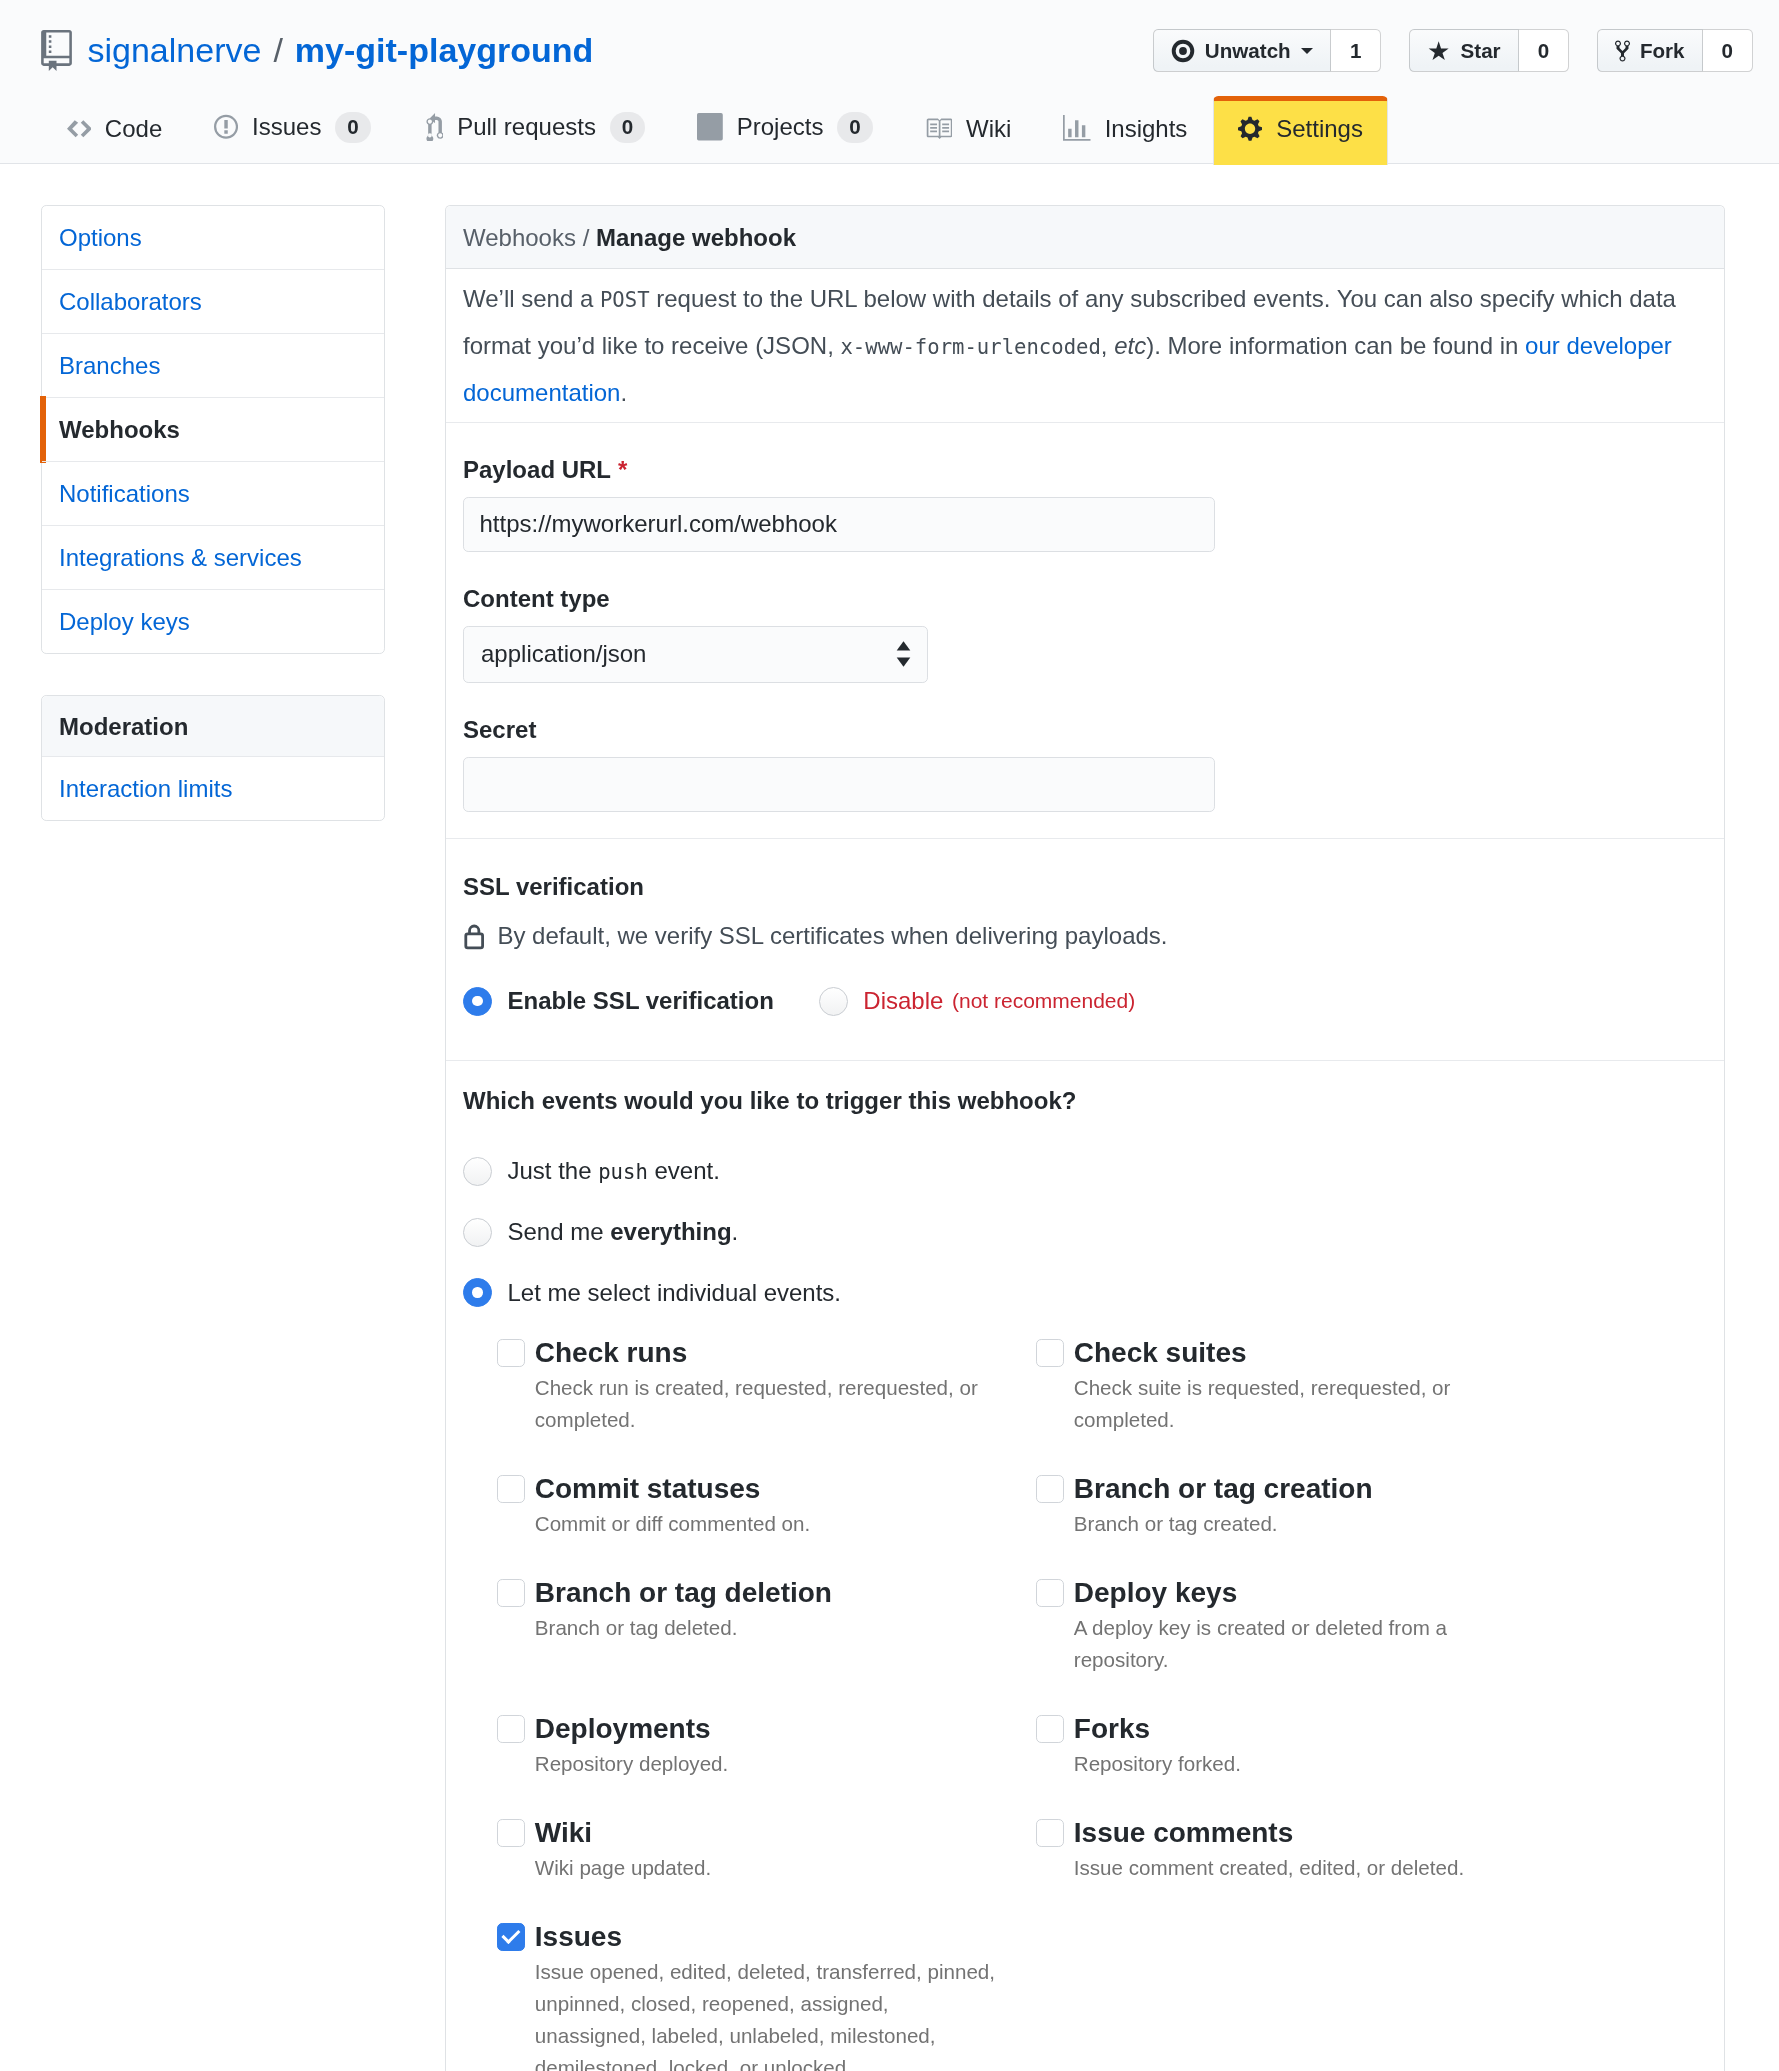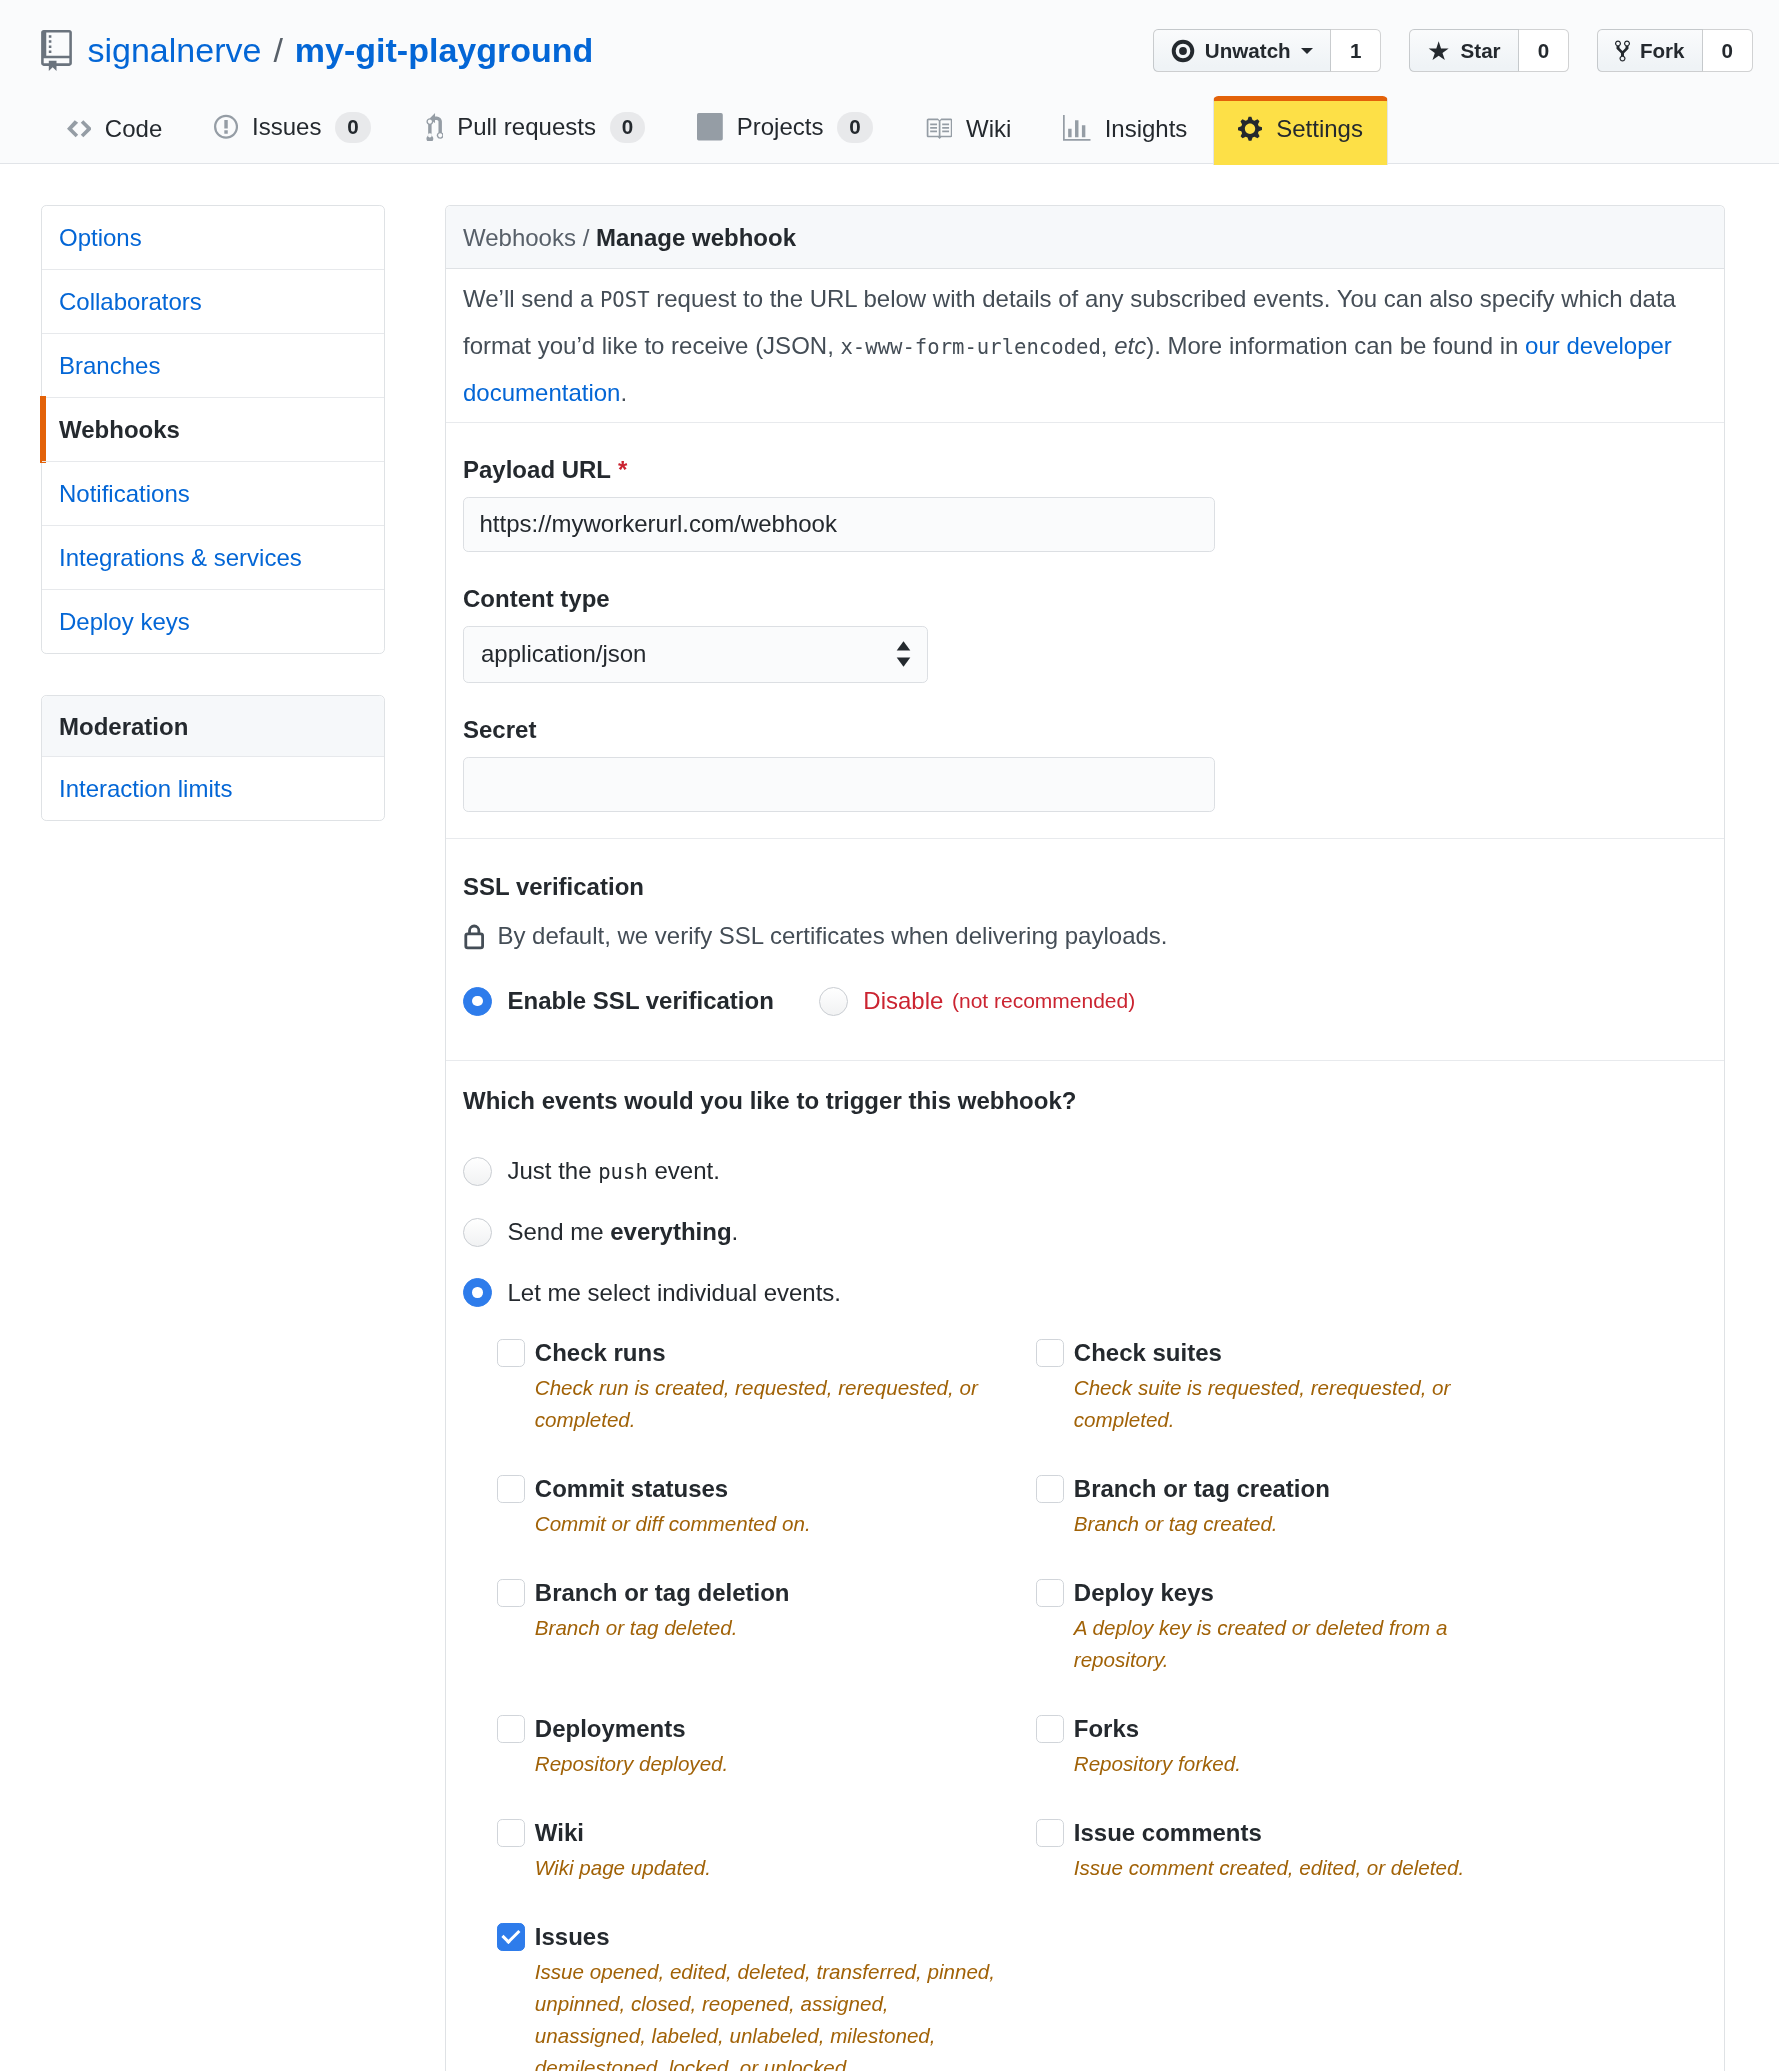--- a/index.html
+++ b/index.html
@@ -139,22 +139,22 @@
   .checkbox {
     width:27.5px; height:27.5px; border:1.7px solid #d1d5da; border-radius:5.2px; background:#fff;
     margin-top:5.2px; flex:none;
   }
   .checkbox.checked { background:#2e7ceb; border-color:#2e7ceb; }
   .checkbox.checked::after {
     content:""; display:block; width:6.9px; height:13.8px; margin:1.7px auto 0;
     border:solid #fff; border-width:0 3.4px 3.4px 0; transform:rotate(45deg);
   }
   .checkbox-body { margin-left:10.3px; }
-  .checkbox-title { font-weight:700; font-size:24px; line-height:38px; }
-  .checkbox-desc { font-size:20.6px; line-height:32px; color:#a16207;font-style:italic; }
+  .checkbox-title { font-weight:700; font-size:28px; line-height:38px; }
+  .checkbox-desc { font-size:20.6px; line-height:32px; color:#737373; }
 </style>
 </head>
 <body>
 
 <div class="top">
   <div class="header-row">
     <div class="repo-title">
       <span class="icon-wrap">
         <svg viewBox="0 0 12 16">
             <path d="M4 9H3V8h1v1zm0-3H3v1h1V6zm0-2H3v1h1V4zm0-2H3v1h1V2zm8-1v12c0 .55-.45 1-1 1H6v2l-1.5-1.5L3 16v-2H1c-.55 0-1-.45-1-1V1c0-.55.45-1 1-1h10c.55 0 1 .45 1 1zm-1 10H1v2h2v-1h3v1h5v-2zm0-10H2v9h9V1z"></path>

